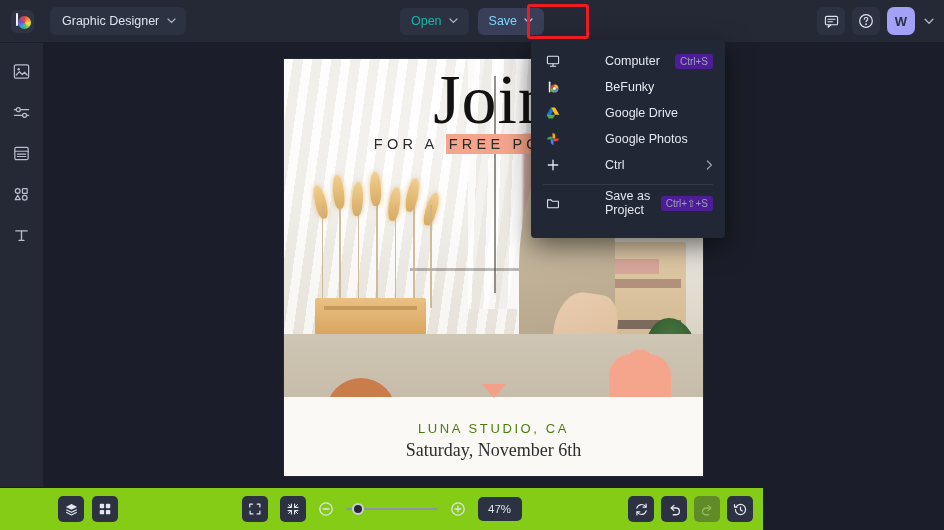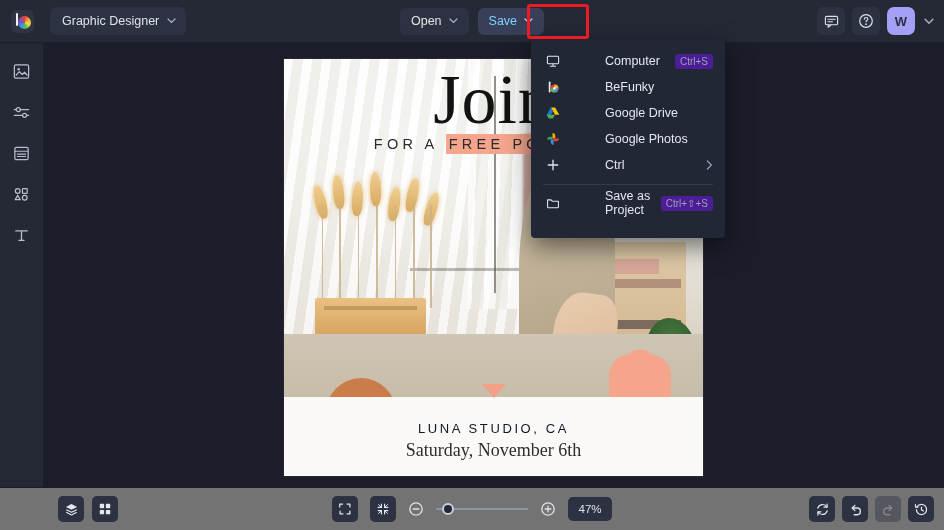--- a/index.html
+++ b/index.html
@@ -44,21 +44,21 @@
     display: flex; align-items: center; gap: 8px;
     color: #dfe2ec; font-size: 12.5px; cursor: pointer;
   }
   .center-group {
     position: absolute; left: 50%; transform: translateX(-50%);
     display: flex; align-items: center; gap: 9px;
   }
   .tb-btn {
     height: 27px; padding: 0 11px; border-radius: 6px;
     display: flex; align-items: center; gap: 7px;
-    font-size: 12.5px; color: #e5e5e5; background: #2d3243; cursor: pointer;
+    font-size: 12.5px; color: #14b8a6; background: #2d3243; cursor: pointer;
   }
   .tb-btn.save { background: #3a3f59; color: #7dd3fc; }
   .save-highlight {
     position: absolute; left: 527px; top: 4px; width: 62px; height: 35px;
     border: 3px solid #ec1c24; border-radius: 3px; pointer-events: none; z-index: 60;
   }
   .right-group {
     position: absolute; right: 8px; display: flex; align-items: center; gap: 7px;
   }
   .icon-btn {
@@ -229,21 +229,21 @@
   .band {
     position: absolute; left: 0; bottom: 0; width: 100%; height: 79px;
     background: #fbf9f6; text-align: center;
   }
   .band-tri {
     position: absolute; left: 50%; top: -13px; transform: translateX(-50%);
     width: 0; height: 0; border-left: 12px solid transparent;
     border-right: 12px solid transparent; border-top: 14px solid #f2a088;
   }
   .band-studio {
-    margin-top: 24px; font-size: 13px; letter-spacing: 2.6px; color: #0f172a;
+    margin-top: 24px; font-size: 13px; letter-spacing: 2.6px; color: #4d7c0f;
   }
   .band-date {
     margin-top: 4px; font-family: "Liberation Serif", serif; font-size: 18px; color: #2d2d2d;
   }
   
   .dec { position: absolute; bottom: 0; }
   .dec-coral-l {
     left: 10px; bottom: 0; width: 60px; height: 62px; background: #f4a58c;
     border-radius: 30px 30px 0 0;
   }
@@ -281,22 +281,22 @@
   .shortcut {
     font-size: 10px; color: #9ba1b6; background: #4c1d95;
     border-radius: 3px; padding: 2px 5px;
   }
   .menu-sep { height: 1px; background: #333a4d; margin: 6px 12px 5px; }
   .mi-icon { width: 15px; display: flex; align-items: center; justify-content: center; }
   .chev-right { color: #9ba1b6; font-size: 11px; }
 
   
   .bottombar {
-    position: absolute; left: 0; bottom: 0; width: 944px; height: 43px;
-    background: #737373; border-top: 1px solid #1b1e2a;
+    position: absolute; left: 0; bottom: 0; width: 763px; height: 43px;
+    background: #84cc16; border-top: 1px solid #1b1e2a;
     display: flex; align-items: center;
   }
   .bb-left { display: flex; align-items: center; gap: 8px; margin-left: 58px; }
   .bb-btn {
     width: 26px; height: 26px; border-radius: 5px; background: #2d3243;
     display: flex; align-items: center; justify-content: center; cursor: pointer;
   }
   .bb-center {
     position: absolute; left: 50%; transform: translateX(-50%);
     display: flex; align-items: center; gap: 12px;

